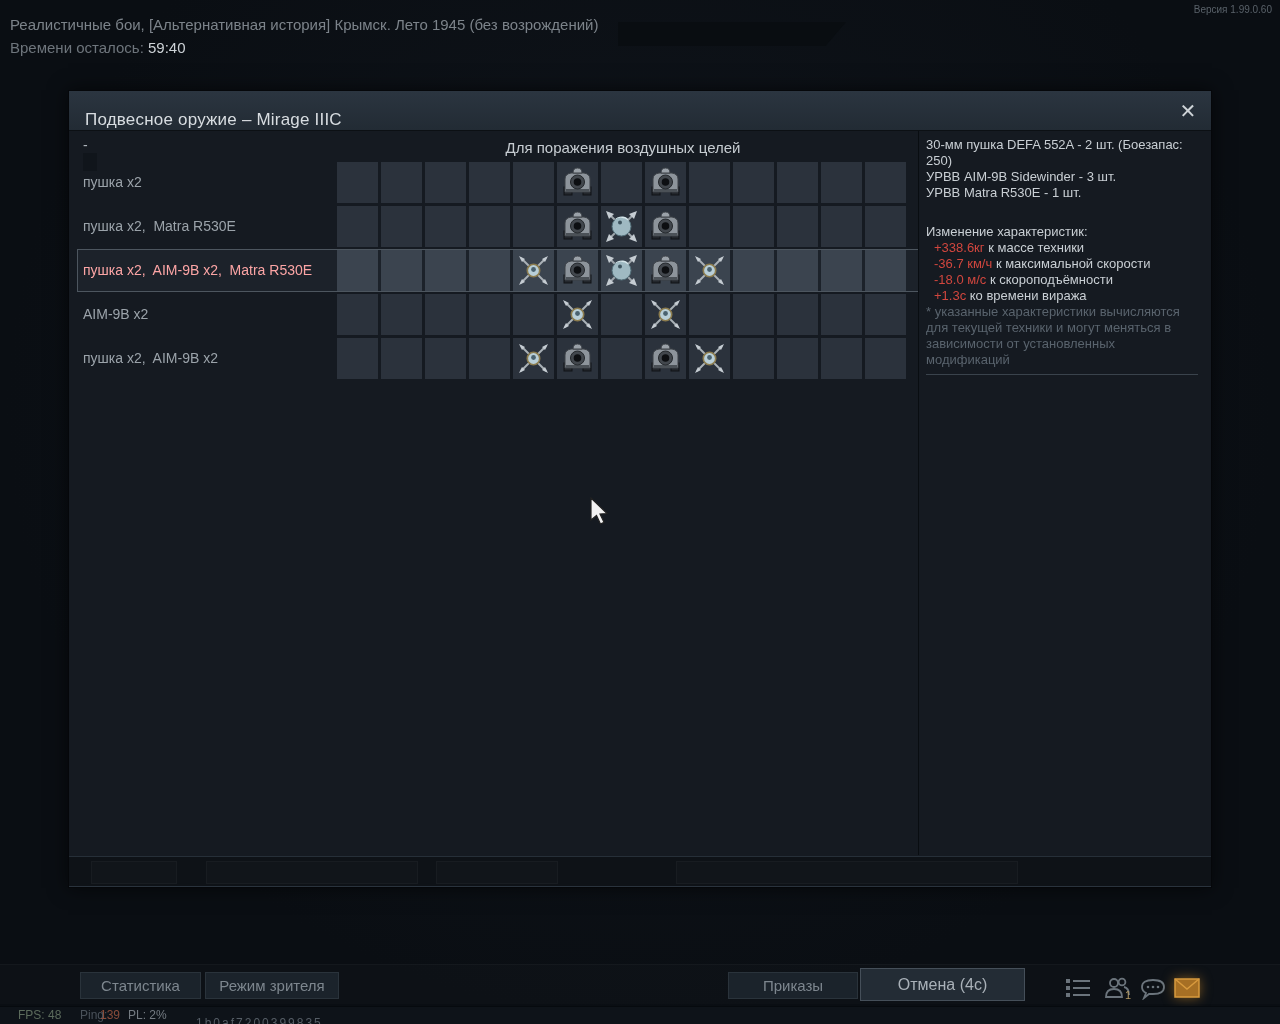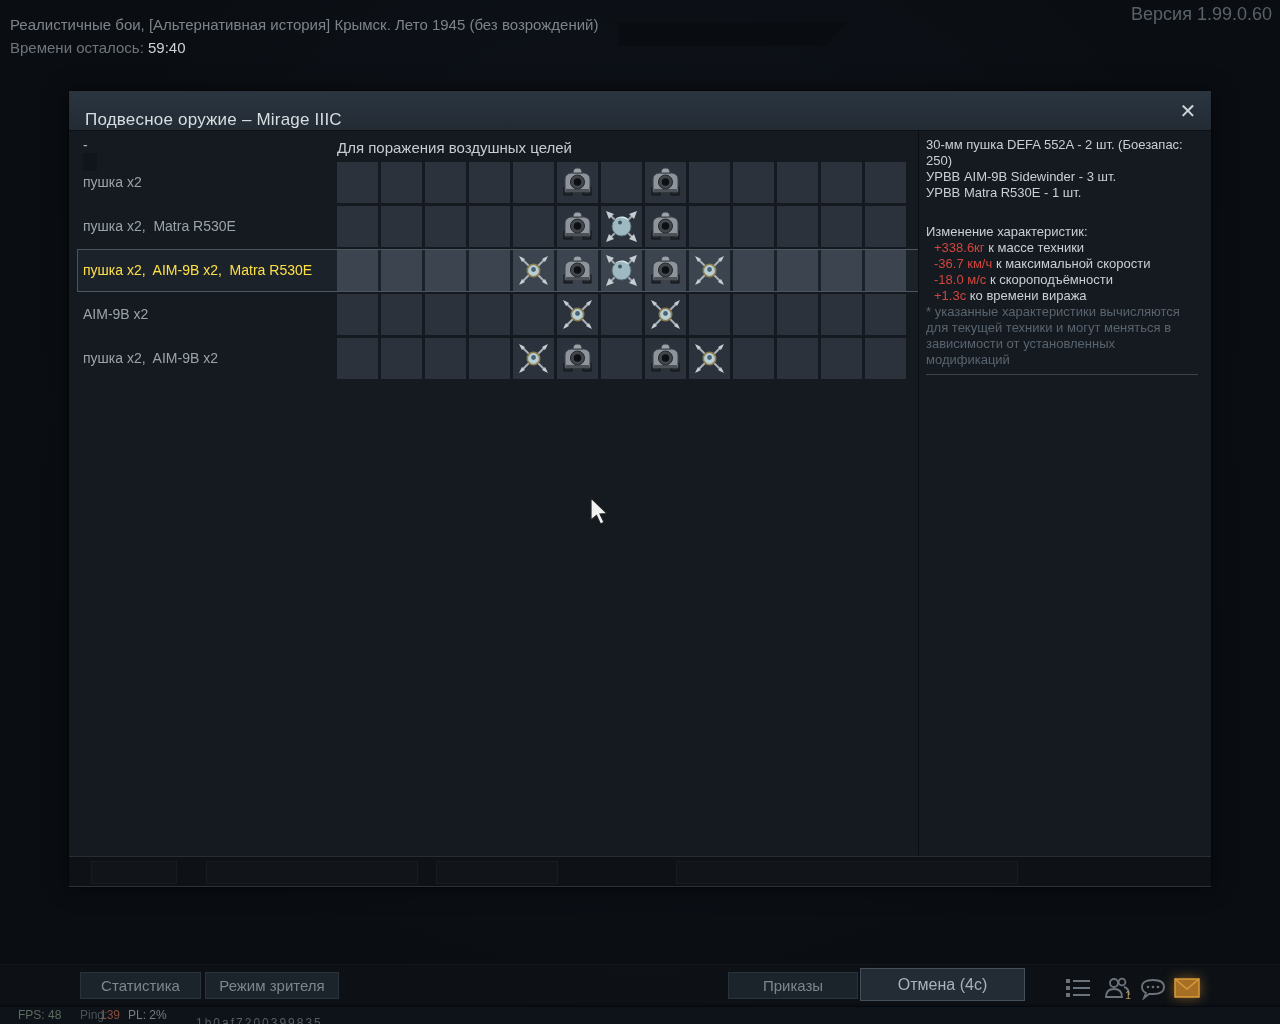--- a/index.html
+++ b/index.html
@@ -6,34 +6,34 @@
   html,body { width:1280px; height:1024px; overflow:hidden; }
   body { background:#0b0f14; font-family:"Liberation Sans", sans-serif; color:#c9cfd4; position:relative; }
 
   .screen { position:absolute; inset:0; background:radial-gradient(ellipse at 50% 40%, #10151c 0%, #0a0e13 70%); }
 
   
   .topbar-line1 { position:absolute; left:10px; top:16px; font-size:15px; color:#7c838a; }
   .topbar-strip { position:absolute; left:618px; top:22px; width:228px; height:24px; background:#090d11; clip-path:polygon(0 0,100% 0,91% 100%,0 100%); }
   .topbar-line2 { position:absolute; left:10px; top:39px; font-size:15px; color:#6e757c; }
   .topbar-line2 .time-val { color:#cdd2d6; }
-  .version { position:absolute; right:8px; top:4px; font-size:18px; color:#596169;margin-left:11px; }
+  .version { position:absolute; right:8px; top:4px; font-size:10px; color:#596169;margin-left:11px; }
 
   
   .dialog { position:absolute; left:68px; top:90px; width:1144px; height:798px; background:#151a21; border:1px solid #05070a; box-shadow:0 0 18px rgba(0,0,0,.6); }
   .titlebar { position:absolute; left:0; top:0; right:0; height:40px; background:linear-gradient(#2b3540,#222b34); border-bottom:1px solid #0c1014; display:flex; align-items:flex-end; }
   .title { padding-left:16px; font-size:17px; color:#d8dde1; letter-spacing:.2px; }
   .close { position:absolute; right:8px; top:6px; width:30px; height:28px; text-align:center; font-size:20px; line-height:28px; color:#cfd4d8; cursor:pointer; }
 
-  .grid-header { position:absolute; left:268px; top:48px; width:572px; text-align:left; font-size:15px; color:#c6ccd1; }
+  .grid-header { position:absolute; left:268px; top:48px; width:572px; text-align:center; font-size:15px; color:#c6ccd1; }
   .dash-row { position:absolute; left:14px; top:46px; font-size:14px; color:#aeb5bb; white-space:pre; }
   .dash-box { position:absolute; left:14px; top:62px; width:14px; height:18px; background:#10151b; }
 
   .loadout-label { position:absolute; left:14px; height:41px; line-height:41px; font-size:14px; color:#9ba3aa; white-space:pre; }
-  .loadout-label.selected { color:#fde047; }
+  .loadout-label.selected { color:#fca5a5; }
   .select-box { position:absolute; left:8px; width:842px; height:43px; border:1px solid #4d565f; background:rgba(155,175,195,.06); }
 
   .cell { position:absolute; width:41px; height:41px; background:#2b323c; }
   .cell.hl { background:#3b444f; }
   .cell svg { position:absolute; left:2px; top:2px; }
 
   .divider-v { position:absolute; left:849px; top:40px; bottom:32px; width:1px; background:#090d11; }
 
   .right-panel { position:absolute; left:857px; top:46px; width:276px; font-size:13px; line-height:16px; color:#c9cfd4; }
   .changes-header { margin-top:23px; }

